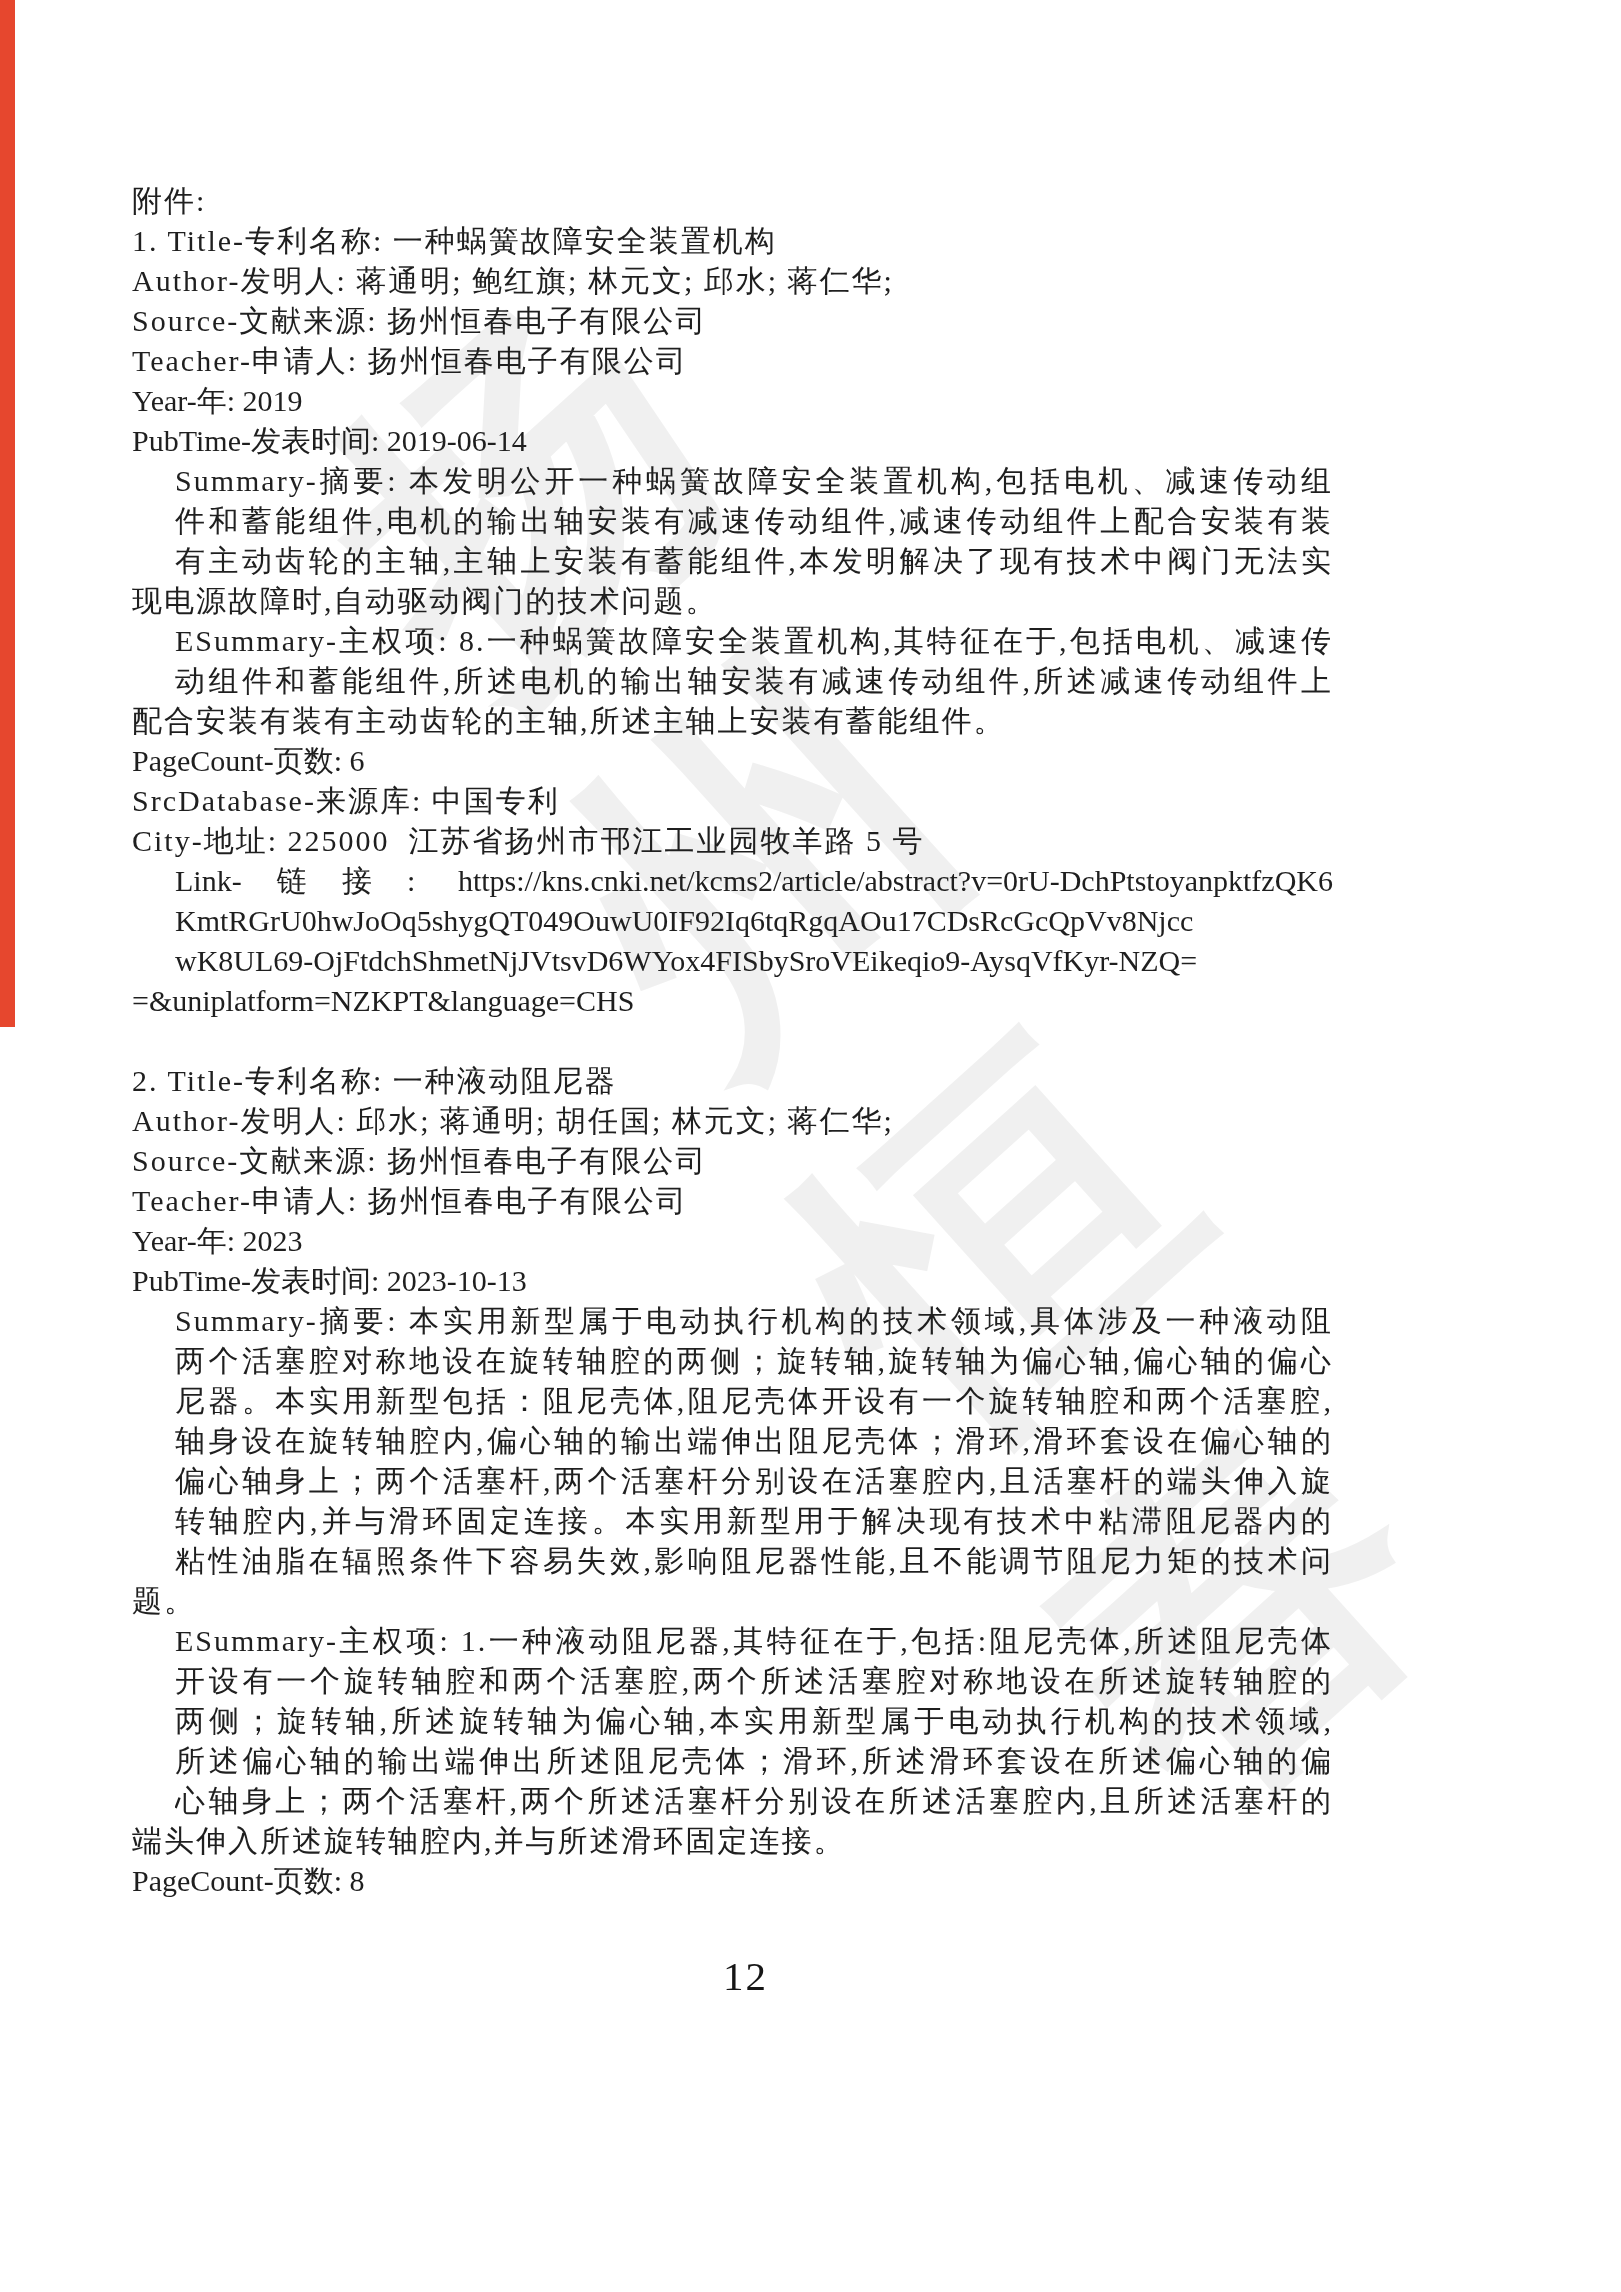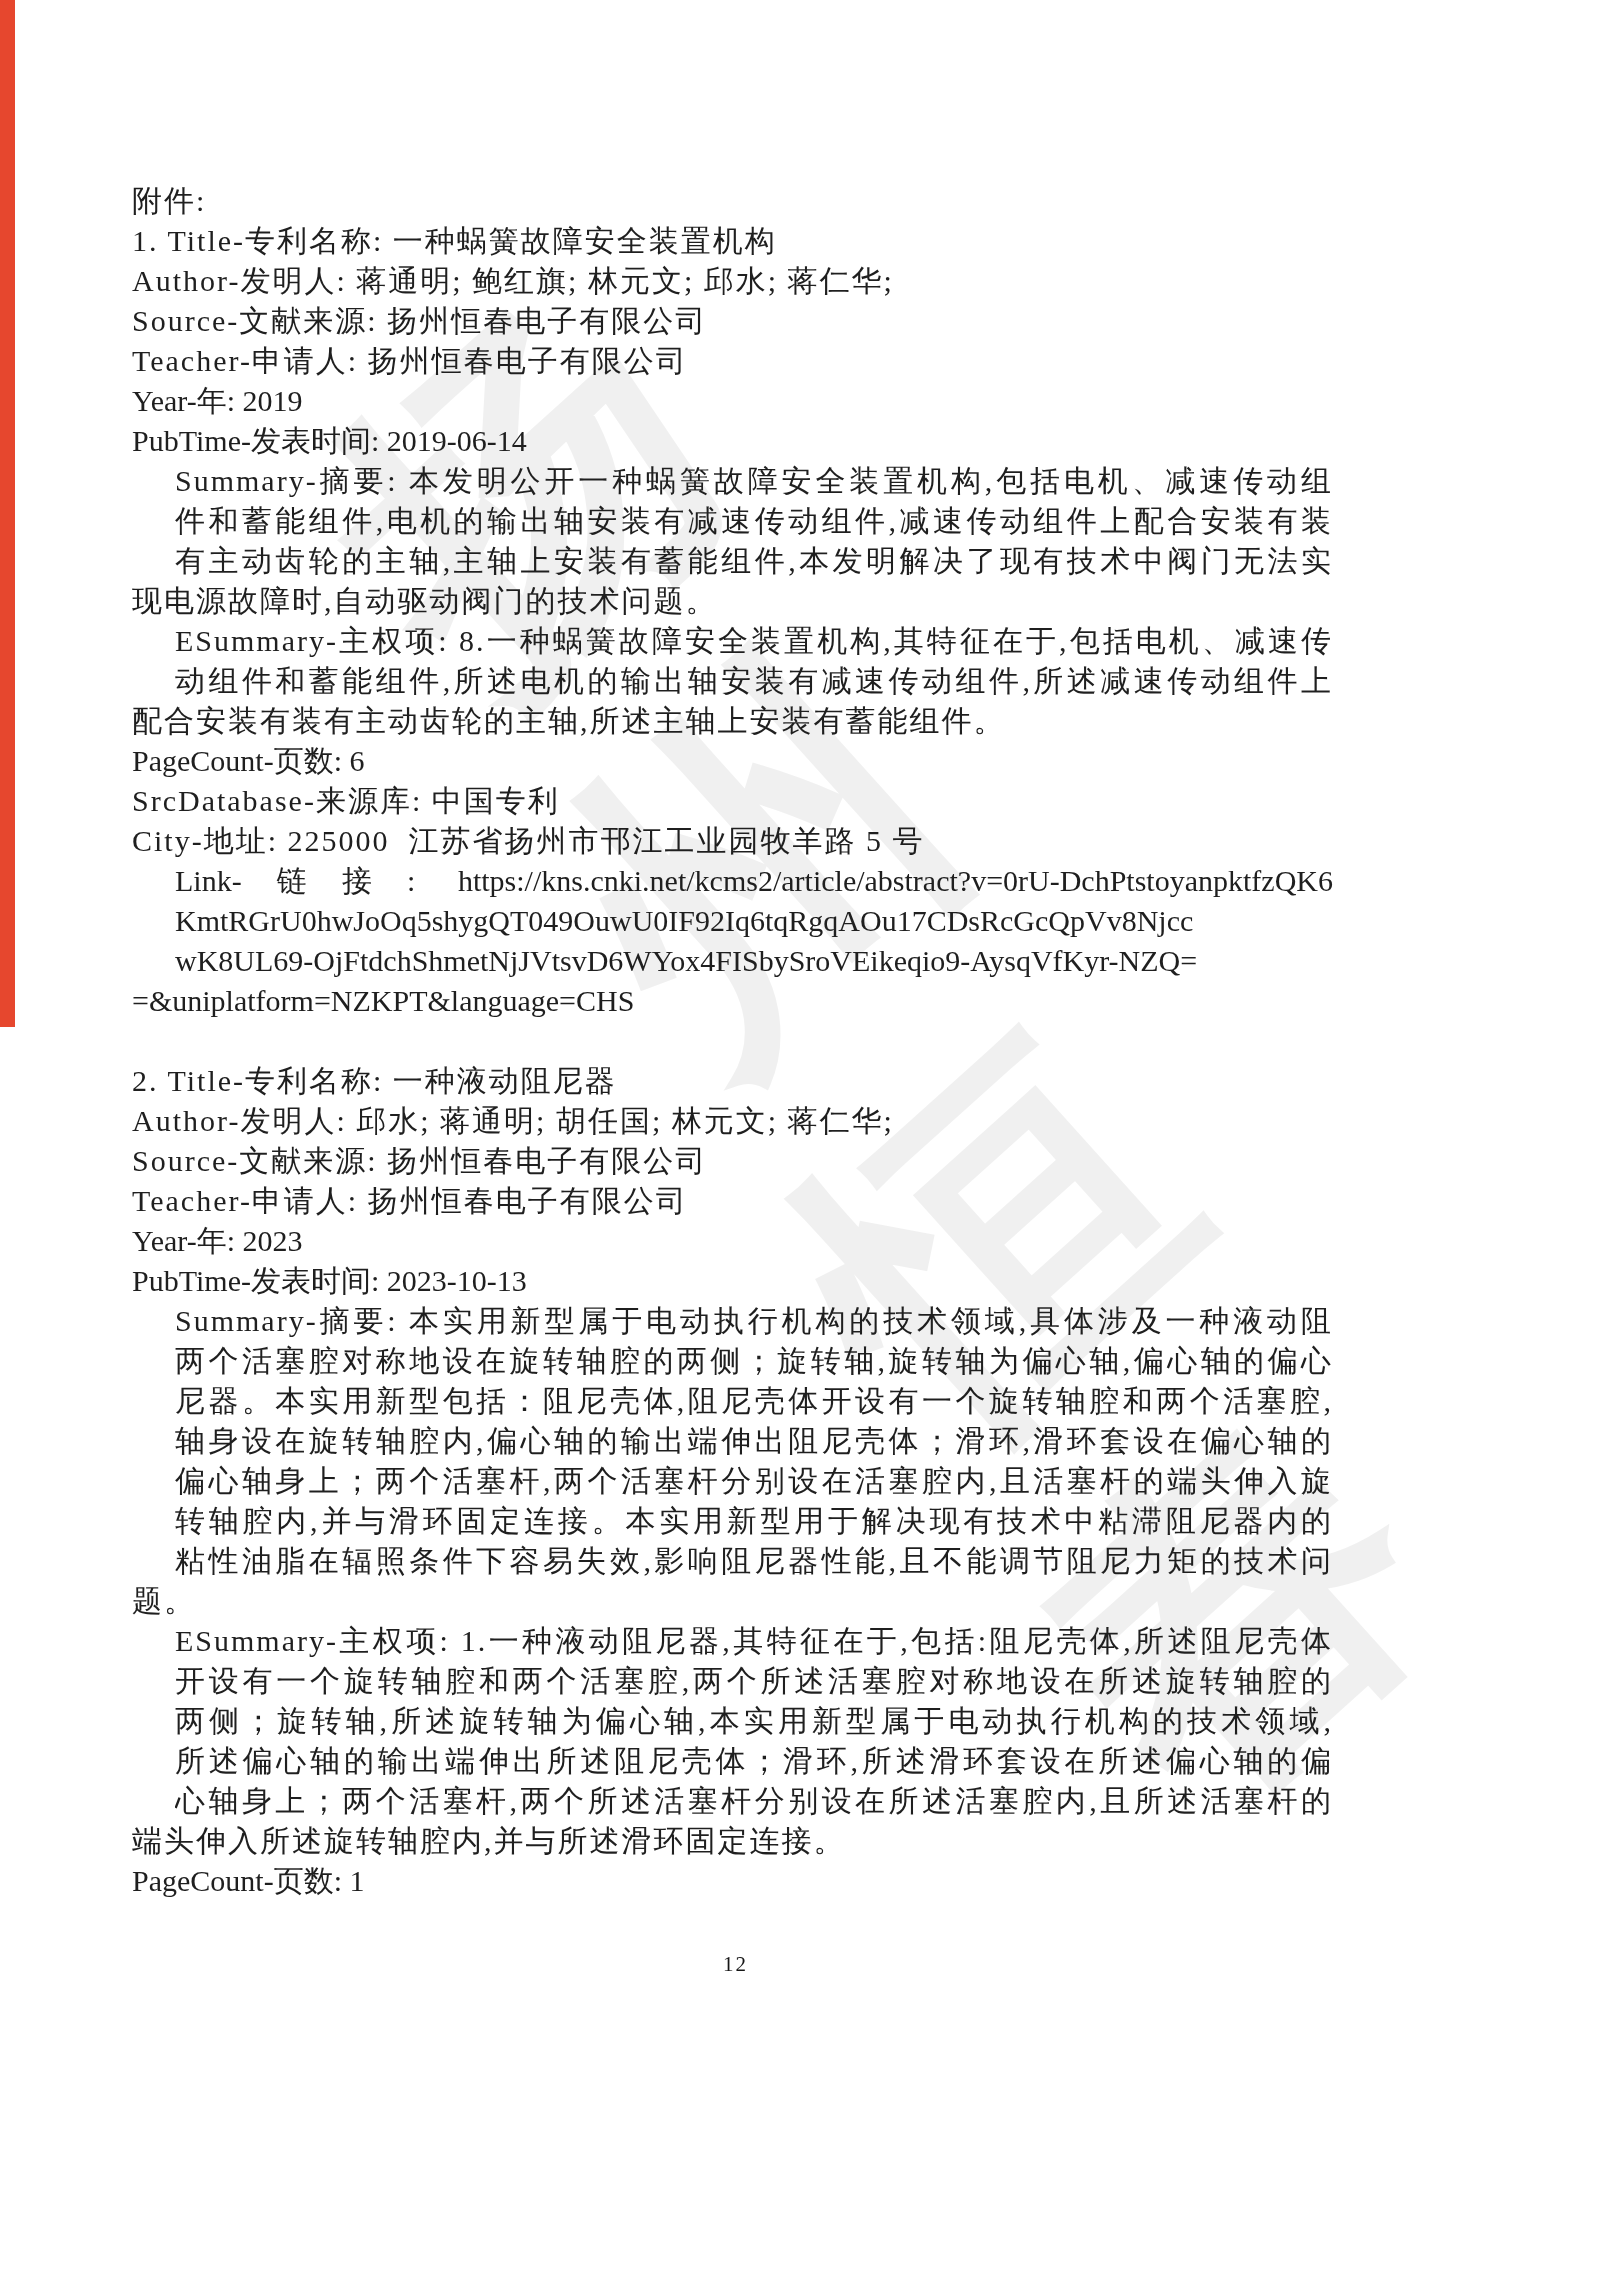--- a/index.html
+++ b/index.html
@@ -25,21 +25,21 @@
   .watermark span:nth-child(4){left:1059px;top:1372px;}
 
   
   .doc-lines{position:absolute;left:132px;top:181px;width:1201px;
              font-size:30px;line-height:40px;letter-spacing:2px;color:var(--text);}
   .line{height:40px;min-height:40px;white-space:pre-wrap;overflow:hidden;text-align:left;}
   .line.jfull{text-align:justify;text-align-last:justify;margin-left:43px;}
   .line.bold{font-weight:400;}
   .line.latin{letter-spacing:0;white-space:nowrap;}
 
-  .pageno{position:absolute;left:723px;top:1952px;font-size:21px;letter-spacing:2px;color:#161616;}
+  .pageno{position:absolute;left:723px;top:1952px;font-size:41px;letter-spacing:2px;color:#161616;}
 
   
   .footer{position:absolute;left:0;top:2137px;width:1621px;height:156px;
           font-family:"Liberation Sans","DejaVu Sans",sans-serif;}
 </style>
 </head>
 <body>
 
 <div class="page">
 
@@ -88,21 +88,21 @@
       <div class="line jfull">偏心轴身上；两个活塞杆,两个活塞杆分别设在活塞腔内,且活塞杆的端头伸入旋</div>
       <div class="line jfull">转轴腔内,并与滑环固定连接。本实用新型用于解决现有技术中粘滞阻尼器内的</div>
       <div class="line jfull">粘性油脂在辐照条件下容易失效,影响阻尼器性能,且不能调节阻尼力矩的技术问</div>
       <div class="line">题。</div>
       <div class="line jfull">ESummary-主权项: 1.一种液动阻尼器,其特征在于,包括:阻尼壳体,所述阻尼壳体</div>
       <div class="line jfull">开设有一个旋转轴腔和两个活塞腔,两个所述活塞腔对称地设在所述旋转轴腔的</div>
       <div class="line jfull">两侧；旋转轴,所述旋转轴为偏心轴,本实用新型属于电动执行机构的技术领域,</div>
       <div class="line jfull">所述偏心轴的输出端伸出所述阻尼壳体；滑环,所述滑环套设在所述偏心轴的偏</div>
       <div class="line jfull">心轴身上；两个活塞杆,两个所述活塞杆分别设在所述活塞腔内,且所述活塞杆的</div>
       <div class="line">端头伸入所述旋转轴腔内,并与所述滑环固定连接。</div>
-      <div class="line latin">PageCount-页数: 1</div>
+      <div class="line latin">PageCount-页数: 8</div>
     </div>
 
   <div class="pageno">12</div>
 
   <div class="footer">
     
     
     
     
     

